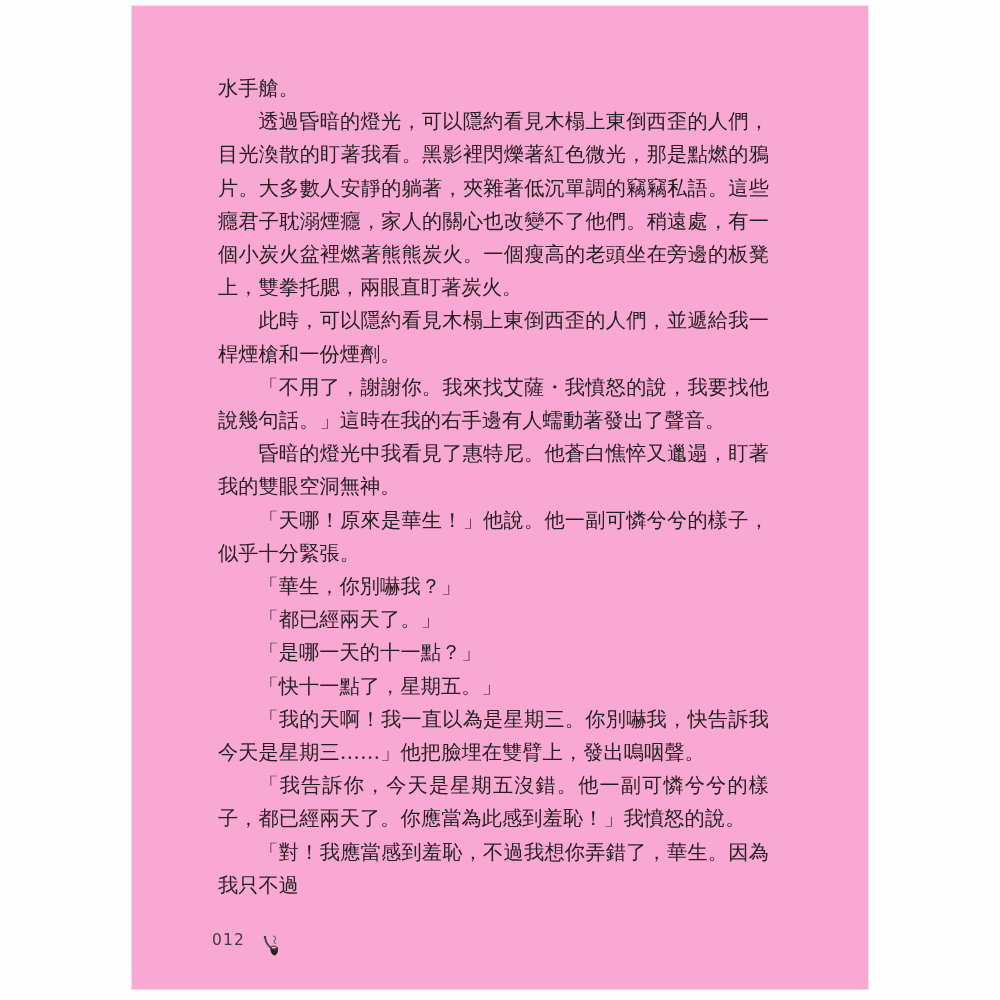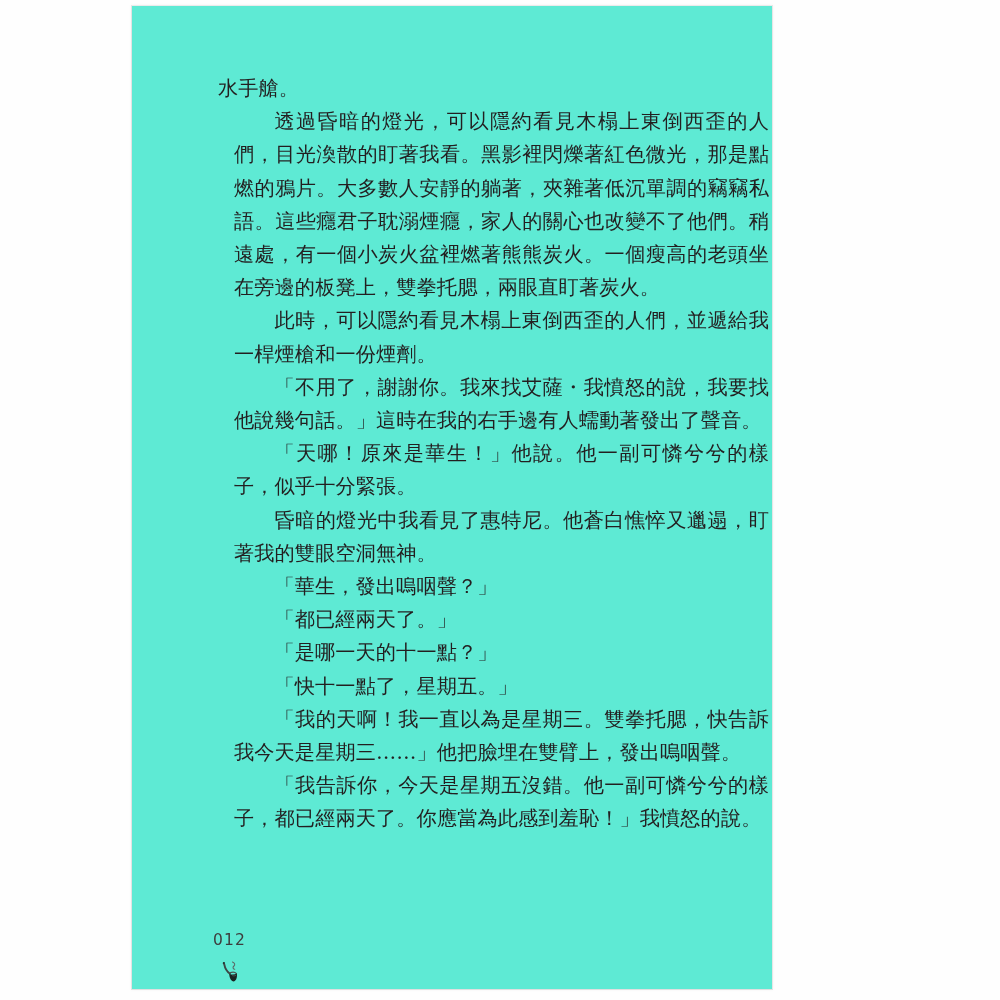--- a/index.html
+++ b/index.html
@@ -19,23 +19,23 @@
     width: 1000px;
     height: 1000px;
     background: #fefefe;
   }
 
   
   #page-sheet {
     position: absolute;
     left: 131px;
     top: 5px;
-    width: 642px;
+    width: 738px;
     height: 985px;
-    background: #5eead4;
+    background: #f9a8d4;
     border-left: 1px solid #e3e3e3;
     border-right: 1px solid #e6e6e6;
     border-top: 1px solid #ebebeb;
     border-bottom: 1px solid #e0e0e0;
     box-shadow: 0 0 3px rgba(0,0,0,0.045);
     box-sizing: border-box;
   }
 
   
   #text-column {
@@ -52,32 +52,30 @@
     color: #231f20;
     text-align: justify;
     text-justify: inter-ideograph;
     letter-spacing: 0.1px;
     font-family: "DejaVu Serif", "Liberation Serif", serif;
     text-indent: 0;
     -webkit-font-smoothing: antialiased;
   }
   .para.indent {
     text-indent: 2em;
-    margin-left: 16px;
   }
 
   
   #page-footer {
     position: absolute;
     left: 80px;       
     top: 925px;       
     display: flex;
-    align-items: flex-end;
+    align-items: flex-start;
     gap: 8px;
-    flex-direction: column;
   }
   #folio-number {
     font-size: 15.5px;
     color: #3d3d3d;
     letter-spacing: 1.1px;
     font-family: "DejaVu Sans", "Liberation Sans", sans-serif;
   }
   #pipe-ornament {
     width: 34px;
     height: 34px;
@@ -90,28 +88,29 @@
 
 <div id="viewport">
 
   <div id="page-sheet">
 
     <div id="text-column">
       <p class="para">水手艙。</p>
       <p class="para indent">透過昏暗的燈光，可以隱約看見木榻上東倒西歪的人們，目光渙散的盯著我看。黑影裡閃爍著紅色微光，那是點燃的鴉片。大多數人安靜的躺著，夾雜著低沉單調的竊竊私語。這些癮君子耽溺煙癮，家人的關心也改變不了他們。稍遠處，有一個小炭火盆裡燃著熊熊炭火。一個瘦高的老頭坐在旁邊的板凳上，雙拳托腮，兩眼直盯著炭火。</p>
       <p class="para indent">此時，可以隱約看見木榻上東倒西歪的人們，並遞給我一桿煙槍和一份煙劑。</p>
       <p class="para indent">「不用了，謝謝你。我來找艾薩・我憤怒的說，我要找他說幾句話。」這時在我的右手邊有人蠕動著發出了聲音。</p>
+      <p class="para indent">昏暗的燈光中我看見了惠特尼。他蒼白憔悴又邋遢，盯著我的雙眼空洞無神。</p>
       <p class="para indent">「天哪！原來是華生！」他說。他一副可憐兮兮的樣子，似乎十分緊張。</p>
-      <p class="para indent">昏暗的燈光中我看見了惠特尼。他蒼白憔悴又邋遢，盯著我的雙眼空洞無神。</p>
-      <p class="para indent">「華生，發出嗚咽聲？」</p>
+      <p class="para indent">「華生，你別嚇我？」</p>
       <p class="para indent">「都已經兩天了。」</p>
       <p class="para indent">「是哪一天的十一點？」</p>
       <p class="para indent">「快十一點了，星期五。」</p>
-      <p class="para indent">「我的天啊！我一直以為是星期三。雙拳托腮，快告訴我今天是星期三……」他把臉埋在雙臂上，發出嗚咽聲。</p>
+      <p class="para indent">「我的天啊！我一直以為是星期三。你別嚇我，快告訴我今天是星期三……」他把臉埋在雙臂上，發出嗚咽聲。</p>
       <p class="para indent">「我告訴你，今天是星期五沒錯。他一副可憐兮兮的樣子，都已經兩天了。你應當為此感到羞恥！」我憤怒的說。</p>
+      <p class="para indent">「對！我應當感到羞恥，不過我想你弄錯了，華生。因為我只不過</p>
     </div>
 
     <div id="page-footer">
       <span id="folio-number">012</span>
       <svg id="pipe-ornament" viewBox="0 0 44 44">
 
         <path d="M26.5 6.5 C29.6 7.6 30.2 10.2 28.4 11.6 C26.6 13.0 26.8 15.1 29.4 15.9" fill="none" stroke="#5b5b5b" stroke-width="1.35" stroke-linecap="round"></path>
 
         <circle cx="15.4" cy="8.0" r="1.5" fill="#1c1c1c"></circle>
 

